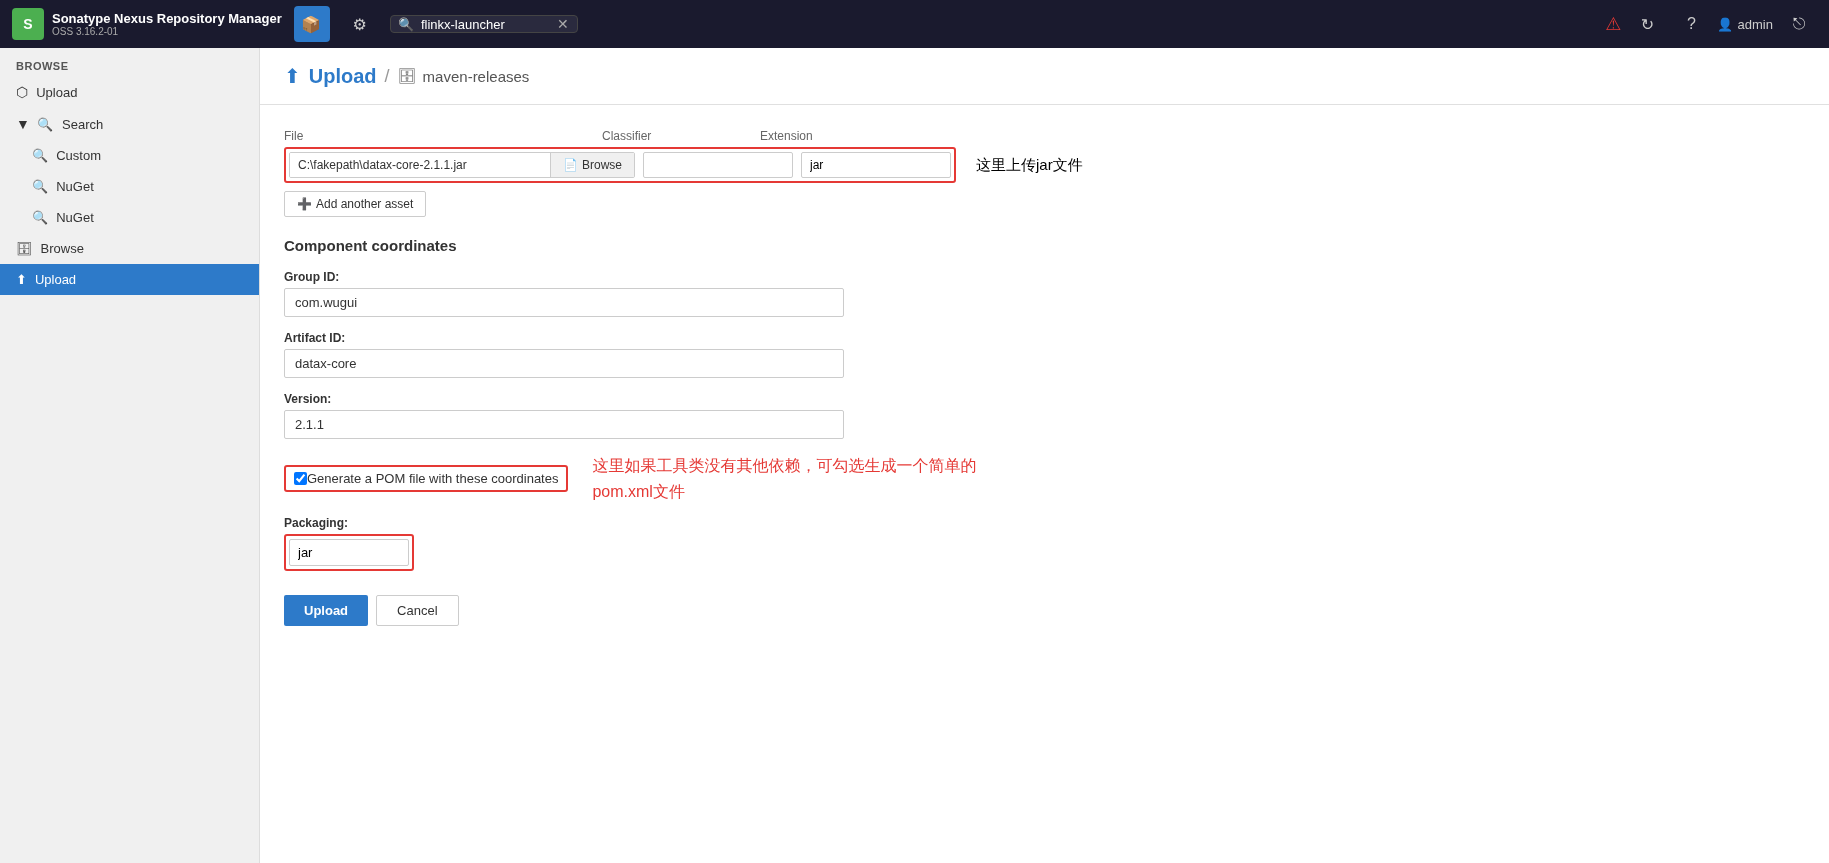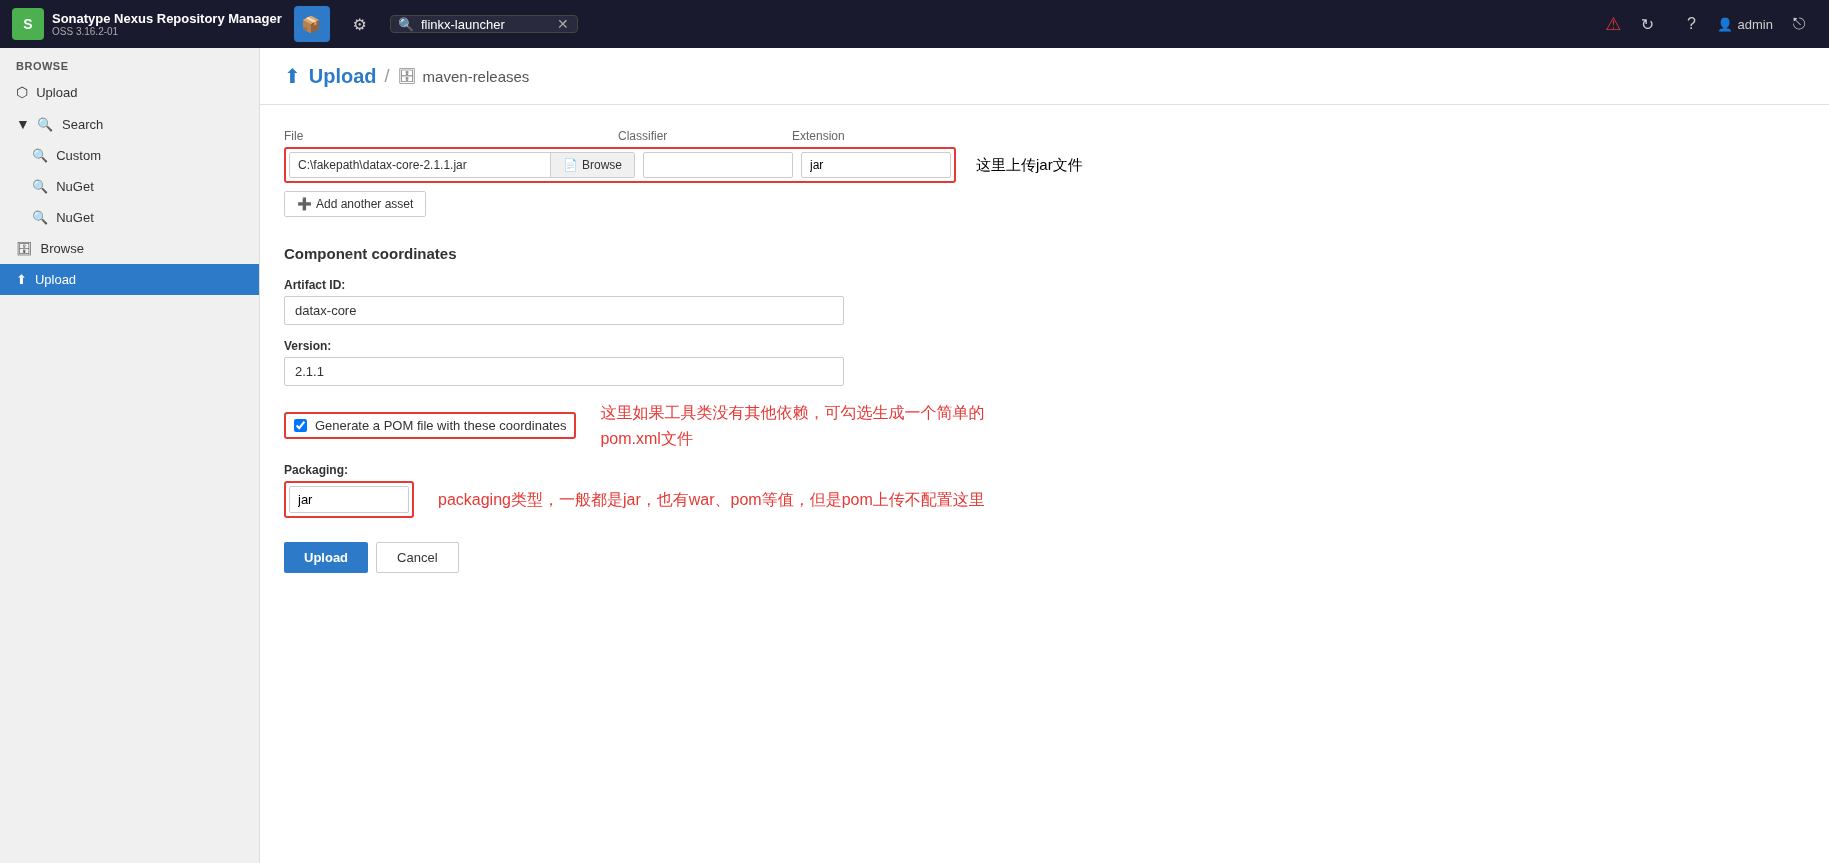--- a/index.html
+++ b/index.html
@@ -96,21 +96,21 @@
     .page-header-sep { color: #999; font-size: 18px; }
     .page-header-sub { font-size: 15px; color: #555; display: flex; align-items: center; gap: 6px; }
 
     .content { padding: 24px; }
 
     .section-title {
       font-size: 15px; font-weight: 700; color: #333;
       margin-bottom: 16px;
     }
     .asset-labels {
-      display: flex; gap: 24px; margin-bottom: 4px;
+      display: flex; gap: 8px; margin-bottom: 4px;
     }
     .asset-label {
       font-size: 12px; color: #666;
     }
     .asset-label.file { min-width: 310px; }
     .asset-label.classifier { min-width: 150px; }
     .asset-label.extension { min-width: 150px; }
 
     .asset-file-input {
       display: flex; gap: 0;
@@ -144,38 +144,38 @@
 
     .add-asset-btn {
       display: flex; align-items: center; gap: 4px;
       background: none; border: 1px solid #ccc;
       border-radius: 2px; padding: 5px 12px;
       cursor: pointer; font-size: 12px; color: #333;
       margin-top: 4px;
     }
 
     
-    .coord-section { margin-top: 28px; }
+    .coord-section { margin-top: 20px; }
     .form-group { margin-bottom: 14px; }
     .form-label {
       display: block; font-size: 12px; font-weight: 600; color: #333;
       margin-bottom: 4px;
     }
     .form-input {
       width: 560px; max-width: 100%;
       padding: 6px 10px;
       border: 1px solid #ccc; border-radius: 2px;
       font-size: 13px; color: #333; outline: none;
     }
     .checkbox-label { font-size: 13px; color: #333; cursor: pointer; }
     .checkbox-highlight {
       border: 2px solid #e53935;
       border-radius: 3px;
       padding: 4px 8px;
-      display: inline-flex; align-items: center; gap: 8px;
+      display: inline-flex; align-items: center; 
     }
 
     
     .packaging-highlight {
       border: 2px solid #e53935;
       border-radius: 3px;
       padding: 3px;
       display: inline-block;
     }
     .packaging-input {
@@ -335,20 +335,24 @@
 
         <button class="add-asset-btn">
           <span>➕</span>
           <span>Add another asset</span>
         </button>
       </div>
 
       <div class="coord-section">
         <div class="section-title">Component coordinates</div>
 
+        <div class="form-group">
+          <label class="form-label">Group ID:</label>
+          <input class="form-input" type="text" value="com.wugui" style="">
+        </div>
 
         <div class="form-group">
           <label class="form-label">Artifact ID:</label>
           <input class="form-input" type="text" value="datax-core" style="">
         </div>
 
         <div class="form-group">
           <label class="form-label">Version:</label>
           <input class="form-input" type="text" value="2.1.1" style="">
         </div>
@@ -361,21 +365,20 @@
           <span class="annotation-large">这里如果工具类没有其他依赖，可勾选生成一个简单的<br>pom.xml文件</span>
         </div>
 
         <div class="annotation-row-top" style="align-items:center; margin-bottom: 12px;">
           <div>
             <label class="form-label">Packaging:</label>
             <div class="packaging-highlight">
               <input class="packaging-input" type="text" value="jar" style="">
             </div>
           </div>
-          <span class="annotation-large" style="margin-top:18px;">packaging类型，一般都是jar，也有war、pom等值，但是pom上传不配置这里</span>
         </div>
 
         <div class="action-row">
           <button class="btn-primary">Upload</button>
           <button class="btn-default">Cancel</button>
         </div>
       </div>
     </div>
 
   </div>

